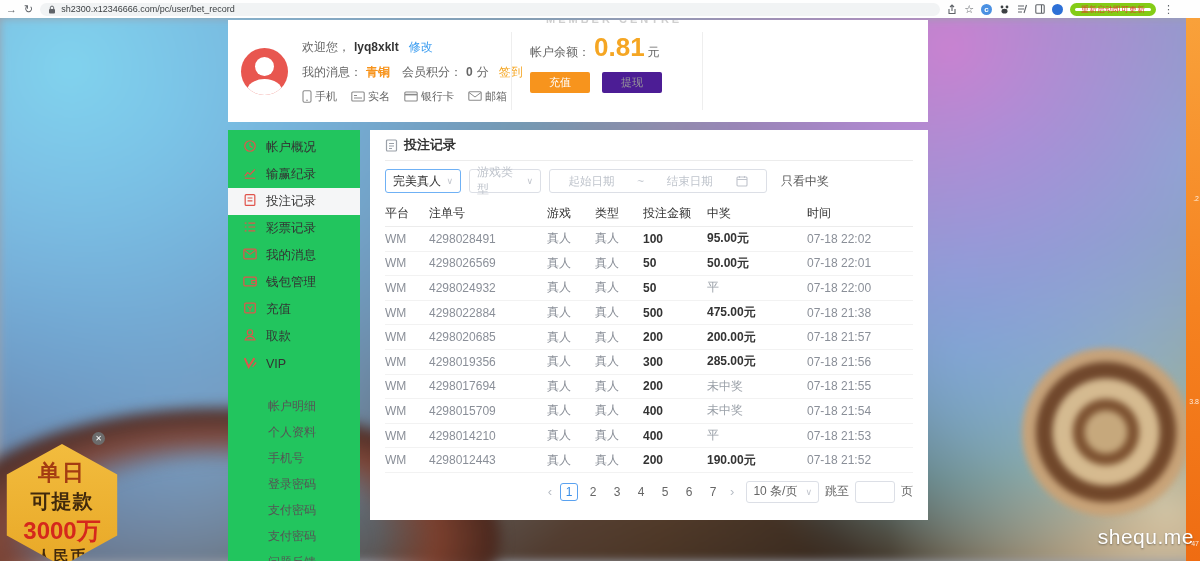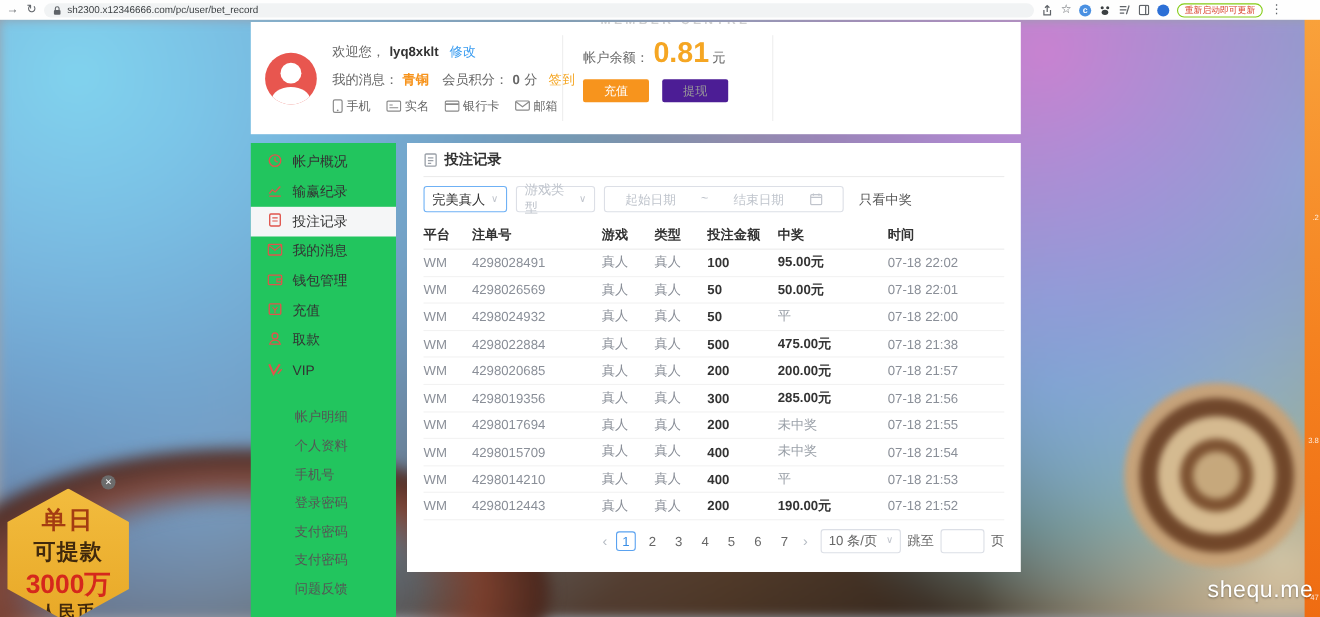--- a/index.html
+++ b/index.html
@@ -6,21 +6,21 @@
   html,body { width:1200px; height:561px; overflow:hidden; }
   body { font-family:"Liberation Sans","DejaVu Sans",sans-serif; position:relative; background:#9aa0ab; font-size:12px; color:#333; }
 
   
   .browser-bar { position:absolute; left:0; top:0; width:1200px; height:18px; background:#fefefe; display:flex; align-items:center; padding:0 6px; gap:7px; z-index:50; }
   .bicon { color:#5f6368; font-size:11px; line-height:1; cursor:pointer; flex:0 0 auto; }
   .omnibox { flex:0 0 auto; width:900px; height:13px; background:#f1f3f4; border-radius:7px; display:flex; align-items:center; gap:5px; padding:0 8px; color:#3c4043; font-size:9px; }
   .omnibox svg { flex:0 0 auto; }
   .ext-blue { width:11px; height:11px; border-radius:50%; background:#4a90e2; color:#fff; font-size:8px; font-weight:bold; display:flex; align-items:center; justify-content:center; }
   .avatar-chip { width:11px; height:11px; border-radius:50%; background:#2c6fd6; }
-  .update-pill { height:13px; border:1px solid #84cc16; border-radius:7px; color:#d9402a; font-size:8px; display:flex; align-items:center; padding:0 6px; white-space:nowrap; background:#fff; }
+  .update-pill { height:13px; border:5px solid #84cc16; border-radius:7px; color:#d9402a; font-size:8px; display:flex; align-items:center; padding:0 6px; white-space:nowrap; background:#fff; }
 
   
   .bg { position:absolute; left:0; top:18px; width:1200px; height:543px; overflow:hidden;
     background:
       radial-gradient(circle at 70px 50px,  rgba(130,215,240,.95), transparent 55%),
       radial-gradient(circle at 160px 90px, rgba(90,140,220,.75), transparent 45%),
       radial-gradient(circle at 10px 140px, rgba(150,90,200,.6), transparent 40%),
       radial-gradient(circle at 950px 30px, rgba(235,120,210,.75), transparent 40%),
       radial-gradient(circle at 1010px 120px,rgba(80,170,235,.7), transparent 38%),
       radial-gradient(circle at 950px 250px, rgba(90,200,240,.55), transparent 30%),
@@ -100,21 +100,21 @@
   .select { height:24px; border:1px solid #dcdfe6; border-radius:3px; display:flex; align-items:center; justify-content:space-between; padding:0 7px; cursor:pointer; background:#fff; }
   .select.focused { border-color:#6fb1f5; }
   .sel-plat { width:76px; }
   .sel-game { width:72px; }
   .chev { color:#c0c4cc; font-size:9px; margin-left:4px; }
   .ph { color:#bfc4cc; }
   .date-range { height:24px; width:218px; border:1px solid #dcdfe6; border-radius:3px; display:flex; align-items:center; justify-content:space-around; padding:0 7px; cursor:pointer; font-size:11.5px; }
   .only-win { margin-left:6px; color:#555; font-size:12px; cursor:pointer; }
 
   .tr { display:flex; align-items:center; height:24.6px; border-bottom:1px solid #f2f2f2; font-size:12px; }
-  .tr.th { font-weight:bold; color:#333; border-bottom:1px solid #ececec; height:26px; }
+  .tr.th { font-weight:normal; color:#333; border-bottom:1px solid #ececec; height:26px; }
   .c0{width:44px;} .c1{width:118px;} .c2{width:48px;} .c3{width:48px;} .c4{width:64px;} .c5{width:100px;} .c6{flex:1;}
   .cell-gray { color:#8a8f98; }
   .cell-bold { color:#333; font-weight:bold; }
   .win-win { color:#333; font-weight:bold; }
   .win-lose, .win-draw { color:#9aa0a8; }
   .cell-time { color:#8a8f98; }
 
   .pager { height:34px; display:flex; align-items:center; justify-content:flex-end; gap:6px; font-size:12px; color:#666; margin-top:2px; }
   .pg-arrow { color:#b6bcc4; cursor:pointer; padding:0 2px; font-size:13px; }
   .pg-num { min-width:18px; height:18px; display:flex; align-items:center; justify-content:center; cursor:pointer; color:#666; border-radius:3px; }
@@ -261,20 +261,26 @@
         <span>输赢纪录</span>
       </div>
       <div class="side-item active">
         <span><svg width="14" height="14" viewBox="0 0 16 16">
             <rect x="2.5" y="1.8" width="11" height="12.4" rx="1.2" fill="none" stroke="#e0544c" stroke-width="1.4"></rect>
             <path d="M5.2 5.8h5.6M5.2 9h5.6" stroke="#e0544c" stroke-width="1.2"></path>
           </svg></span>
         <span>投注记录</span>
       </div>
       <div class="side-item">
+        <span><svg width="14" height="14" viewBox="0 0 16 16">
+            <path d="M2 3.5h2M6.2 3.5H14M2 8h2M6.2 8H14M2 12.5h2M6.2 12.5H14" stroke="#e0544c" stroke-width="1.4"></path>
+          </svg></span>
+        <span>彩票记录</span>
+      </div>
+      <div class="side-item">
         <span><svg width="14" height="12" viewBox="0 0 16 13">
             <rect x="1" y="1" width="14" height="11" rx="1.2" fill="none" stroke="#e0544c" stroke-width="1.4"></rect>
             <path d="M1.5 2l6.5 5 6.5-5" fill="none" stroke="#e0544c" stroke-width="1.2"></path>
           </svg></span>
         <span>我的消息</span>
       </div>
       <div class="side-item">
         <span><svg width="14" height="12" viewBox="0 0 16 13">
             <rect x="1" y="2" width="14" height="10" rx="1.2" fill="none" stroke="#e0544c" stroke-width="1.4"></rect>
             <path d="M10 6h5v3h-5z" fill="none" stroke="#e0544c" stroke-width="1.2"></path>

